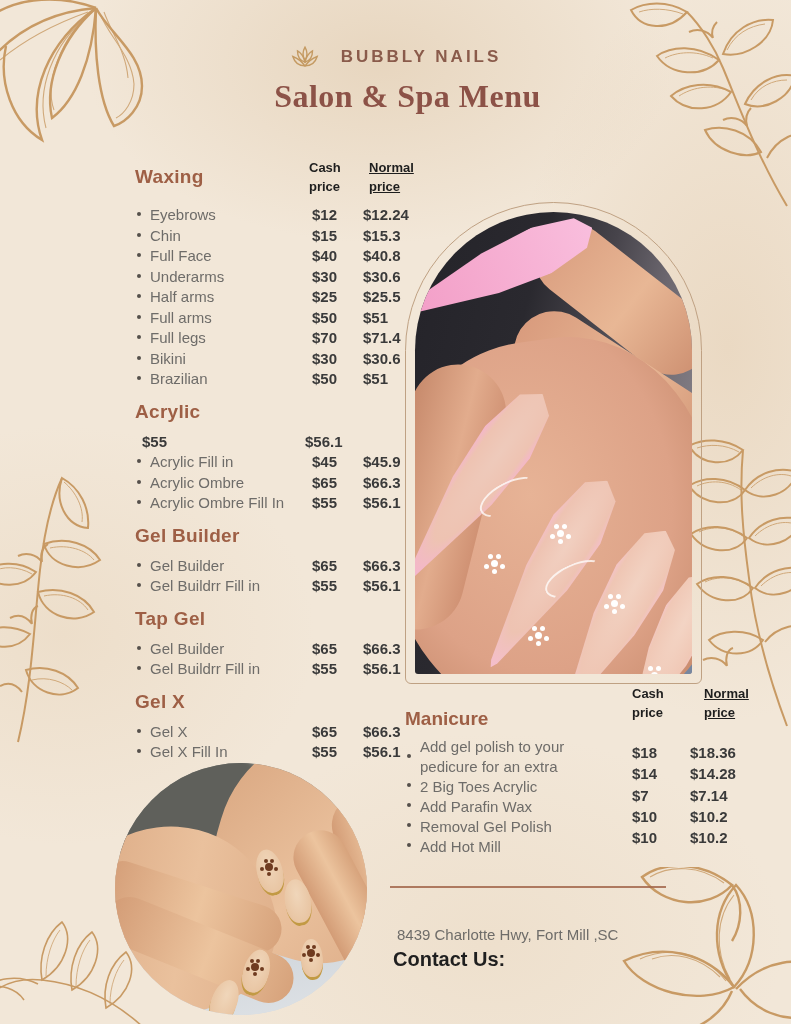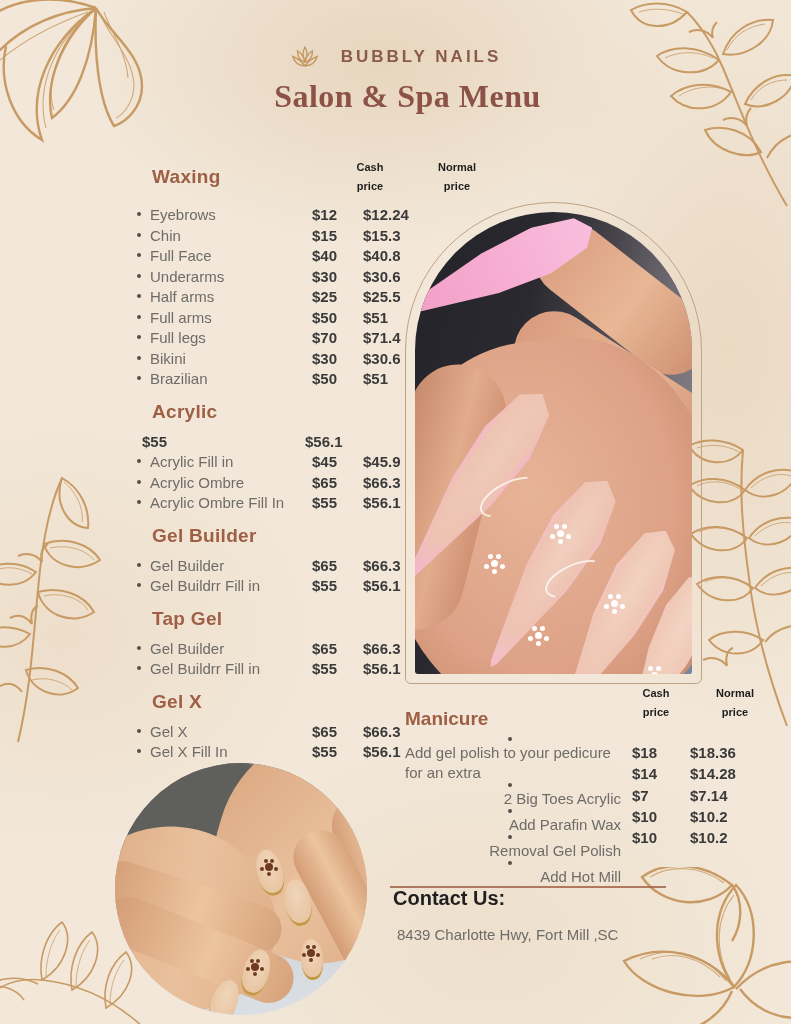--- a/index.html
+++ b/index.html
@@ -18,44 +18,44 @@
 
   
   .brand{position:absolute;top:44px;left:0;width:100%;display:flex;justify-content:center;align-items:center;gap:21px;}
   .brand-name{font-size:17px;font-weight:600;letter-spacing:3px;color:var(--brand_brown,#8a5b4b);}
   .page-title{position:absolute;top:78px;left:12px;width:100%;text-align:center;margin:0;
     font-family:"Liberation Serif",serif;font-weight:700;font-size:32px;color:var(--title_maroon,#8c5247);letter-spacing:.5px;}
 
   
   .menu{position:absolute;left:135px;top:158px;width:312px;}
   .menu-section{margin:0 0 11px 0;}
-  .sec-head{display:grid;grid-template-columns:170px 58px 84px;align-items:center;margin:0 0 9px 17px;gap:20px;}
+  .sec-head{display:grid;grid-template-columns:170px 58px 84px;align-items:center;margin:0 0 9px 0;}
   .sec-head h3{margin:0;font-size:19px;font-weight:700;color:var(--heading_brown,#9e5f45);letter-spacing:.3px;}
-  .col-head{font-size:11px;font-weight:700;color:#1e1e1e;line-height:19px;text-align:center;white-space:normal;}
+  .col-head{font-size:13px;font-weight:700;color:#1e1e1e;line-height:19px;white-space:normal;}
   .col-head.cash{width:48px;justify-self:start;padding-left:4px;}
-  .col-head.normal{width:62px;justify-self:start;padding-left:6px;}
+  .col-head.normal{width:62px;justify-self:start;padding-left:6px;text-decoration:underline;}
   .m-row{display:grid;grid-template-columns:170px 58px 84px;align-items:baseline;line-height:20.5px;}
   .m-row .lbl{display:flex;align-items:baseline;font-size:15px;color:var(--text_gray,#6e6c69);}
   .dot{width:4px;height:4px;border-radius:50%;background:#55504b;margin:0 9px 2px 2px;flex:0 0 4px;align-self:center;}
   .m-row .cash,.m-row .norm{font-size:15px;font-weight:700;color:var(--price_dark,#3a3a3a);}
   .m-row .cash{padding-left:7px;}
 
   
   .mani-head{position:absolute;left:405px;top:708px;margin:0;font-size:19px;font-weight:700;color:var(--heading_brown,#9e5f45);}
   .mani-cols{position:absolute;left:628px;top:684px;display:flex;gap:18px;}
   .mani-cols .col-head.cash{width:48px;}
   .mani-cols .col-head.normal{width:62px;}
   .mani-items{position:absolute;left:405px;top:737px;width:216px;}
-  .mani-items .it{display:flex;align-items:flex-end;font-size:15px;color:var(--text_gray,#6e6c69);line-height:19.5px;margin-bottom:.5px;flex-direction:column;}
+  .mani-items .it{display:flex;align-items:center;font-size:15px;color:var(--text_gray,#6e6c69);line-height:19.5px;margin-bottom:.5px;}
   .mani-prices{position:absolute;left:632px;top:742px;}
   .mani-prices .pr{display:grid;grid-template-columns:58px 86px;line-height:21.3px;font-size:15px;font-weight:700;color:var(--price_dark,#3a3a3a);}
 
   
   .contact-line{position:absolute;left:390px;top:886px;width:276px;height:2px;background:#a2664b;opacity:.85;}
-  .contact-heading{position:absolute;left:393px;top:887px;margin:0;font-size:20px;font-weight:700;color:#1f1f1f;}
+  .contact-heading{position:absolute;left:393px;top:948px;margin:0;font-size:20px;font-weight:700;color:#1f1f1f;}
   .contact-address{position:absolute;left:397px;top:926px;font-size:15px;color:var(--text_gray,#6e6c69);}
 
   
   .arch-frame{position:absolute;left:405px;top:202px;width:277px;height:462px;
     border:1px solid #bfa183;border-radius:150px 150px 6px 6px;padding:9px;}
   .arch-photo{position:relative;width:277px;height:462px;border-radius:139px 139px 3px 3px;overflow:hidden;
     background:linear-gradient(105deg,#242329 0%,#2a292f 34%,#47444b 52%,#6d6870 68%,#837e85 84%,#8e898f 100%);}
   .arch-photo *{position:absolute;}
   .patch-blue{right:-20px;bottom:-18px;width:120px;height:110px;background:#7787a0;border-radius:40% 60% 30% 50%;transform:rotate(-15deg);}
   .palm{left:-28px;top:128px;width:330px;height:380px;border-radius:48% 42% 40% 46%;

